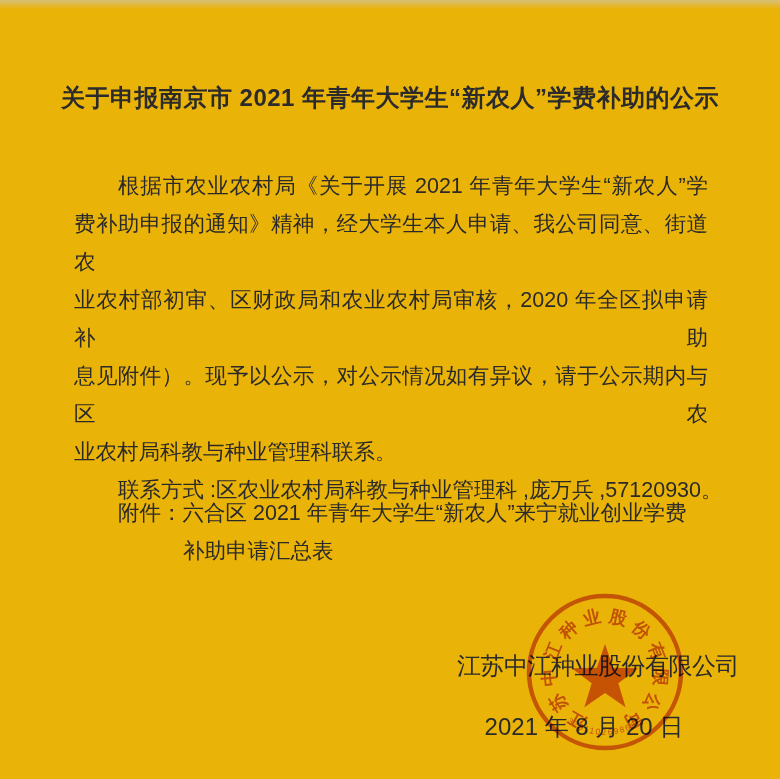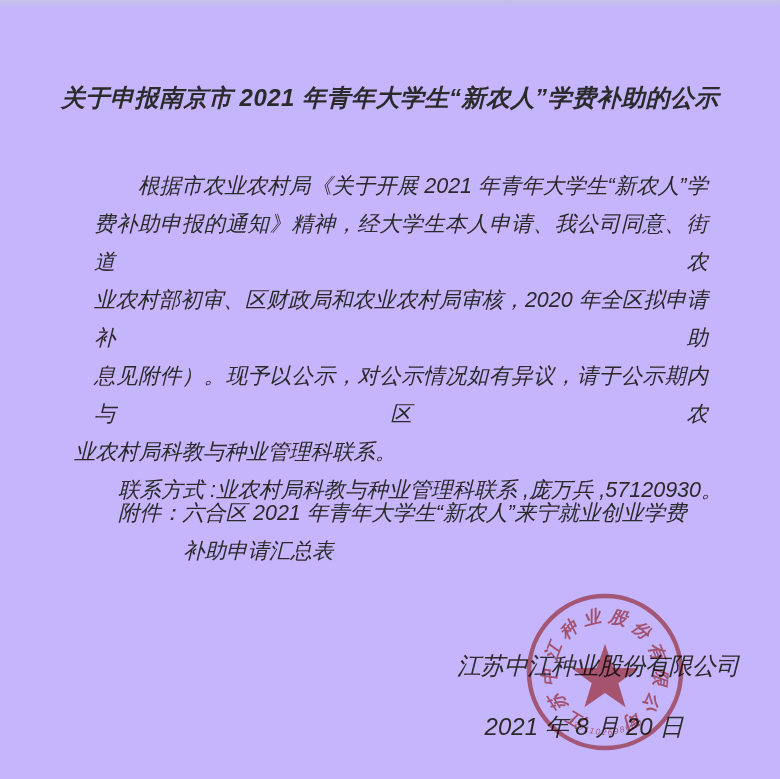--- a/index.html
+++ b/index.html
@@ -5,24 +5,23 @@
   html, body { margin: 0; padding: 0; }
   body {
     font-family: "Liberation Sans", sans-serif;
     background: #dddddd;
   }
   .page {
     position: relative;
     width: 780px;
     height: 779px;
     margin: 0 auto;
-    background: #c4b5fd;
+    background: #eab308;
     overflow: hidden;
     color: #2a2a2a;
-    font-style: italic;
   }
   .scan-top-shade {
     position: absolute;
     top: 0; left: 0; right: 0;
     height: 9px;
     background: linear-gradient(180deg, rgba(198,203,211,0.55), rgba(246,246,244,0));
     pointer-events: none;
   }
   .title {
     position: absolute;
@@ -38,21 +37,21 @@
   }
   .body-block {
     position: absolute;
     left: 74px;
     top: 167px;
     width: 634px;
     font-size: 21.5px;
     line-height: 38px;
   }
   .line { min-height: 38px; }
-  .j { text-align: justify; text-align-last: justify; margin-left: 20px; }
+  .j { text-align: justify; text-align-last: justify; }
   .indent1 { text-indent: 44px; }
   .pad1 { padding-left: 44px; }
   .pad2 { padding-left: 109px; }
   .nw { white-space: nowrap; }
   .attachment-block {
     position: absolute;
     left: 74px;
     top: 494px;
     width: 680px;
     font-size: 21.5px;
@@ -106,21 +105,21 @@
   <div class="scan-top-shade"></div>
 
   <h1 class="title">关于申报南京市 2021 年青年大学生“新农人”学费补助的公示</h1>
 
   <div class="body-block">
     <div class="line j indent1">根据市农业农村局《关于开展 2021 年青年大学生“新农人”学</div>
     <div class="line j">费补助申报的通知》精神，经大学生本人申请、我公司同意、街道农</div>
     <div class="line j">业农村部初审、区财政局和农业农村局审核，2020 年全区拟申请补助</div>
     <div class="line j">息见附件）。现予以公示，对公示情况如有异议，请于公示期内与区农</div>
     <div class="line">业农村局科教与种业管理科联系。</div>
-    <div class="line pad1 nw">联系方式 :业农村局科教与种业管理科联系 ,庞万兵 ,57120930。</div>
+    <div class="line pad1 nw">联系方式 :区农业农村局科教与种业管理科 ,庞万兵 ,57120930。</div>
   </div>
 
   <div class="attachment-block">
     <div class="line pad1 nw">附件：六合区 2021 年青年大学生“新农人”来宁就业创业学费</div>
     <div class="line pad2 nw">补助申请汇总表</div>
   </div>
 
   <div class="signature-block">
     <div class="company-name">江苏中江种业股份有限公司</div>
     <div class="sign-date">2021 年 8 月 20 日</div>

